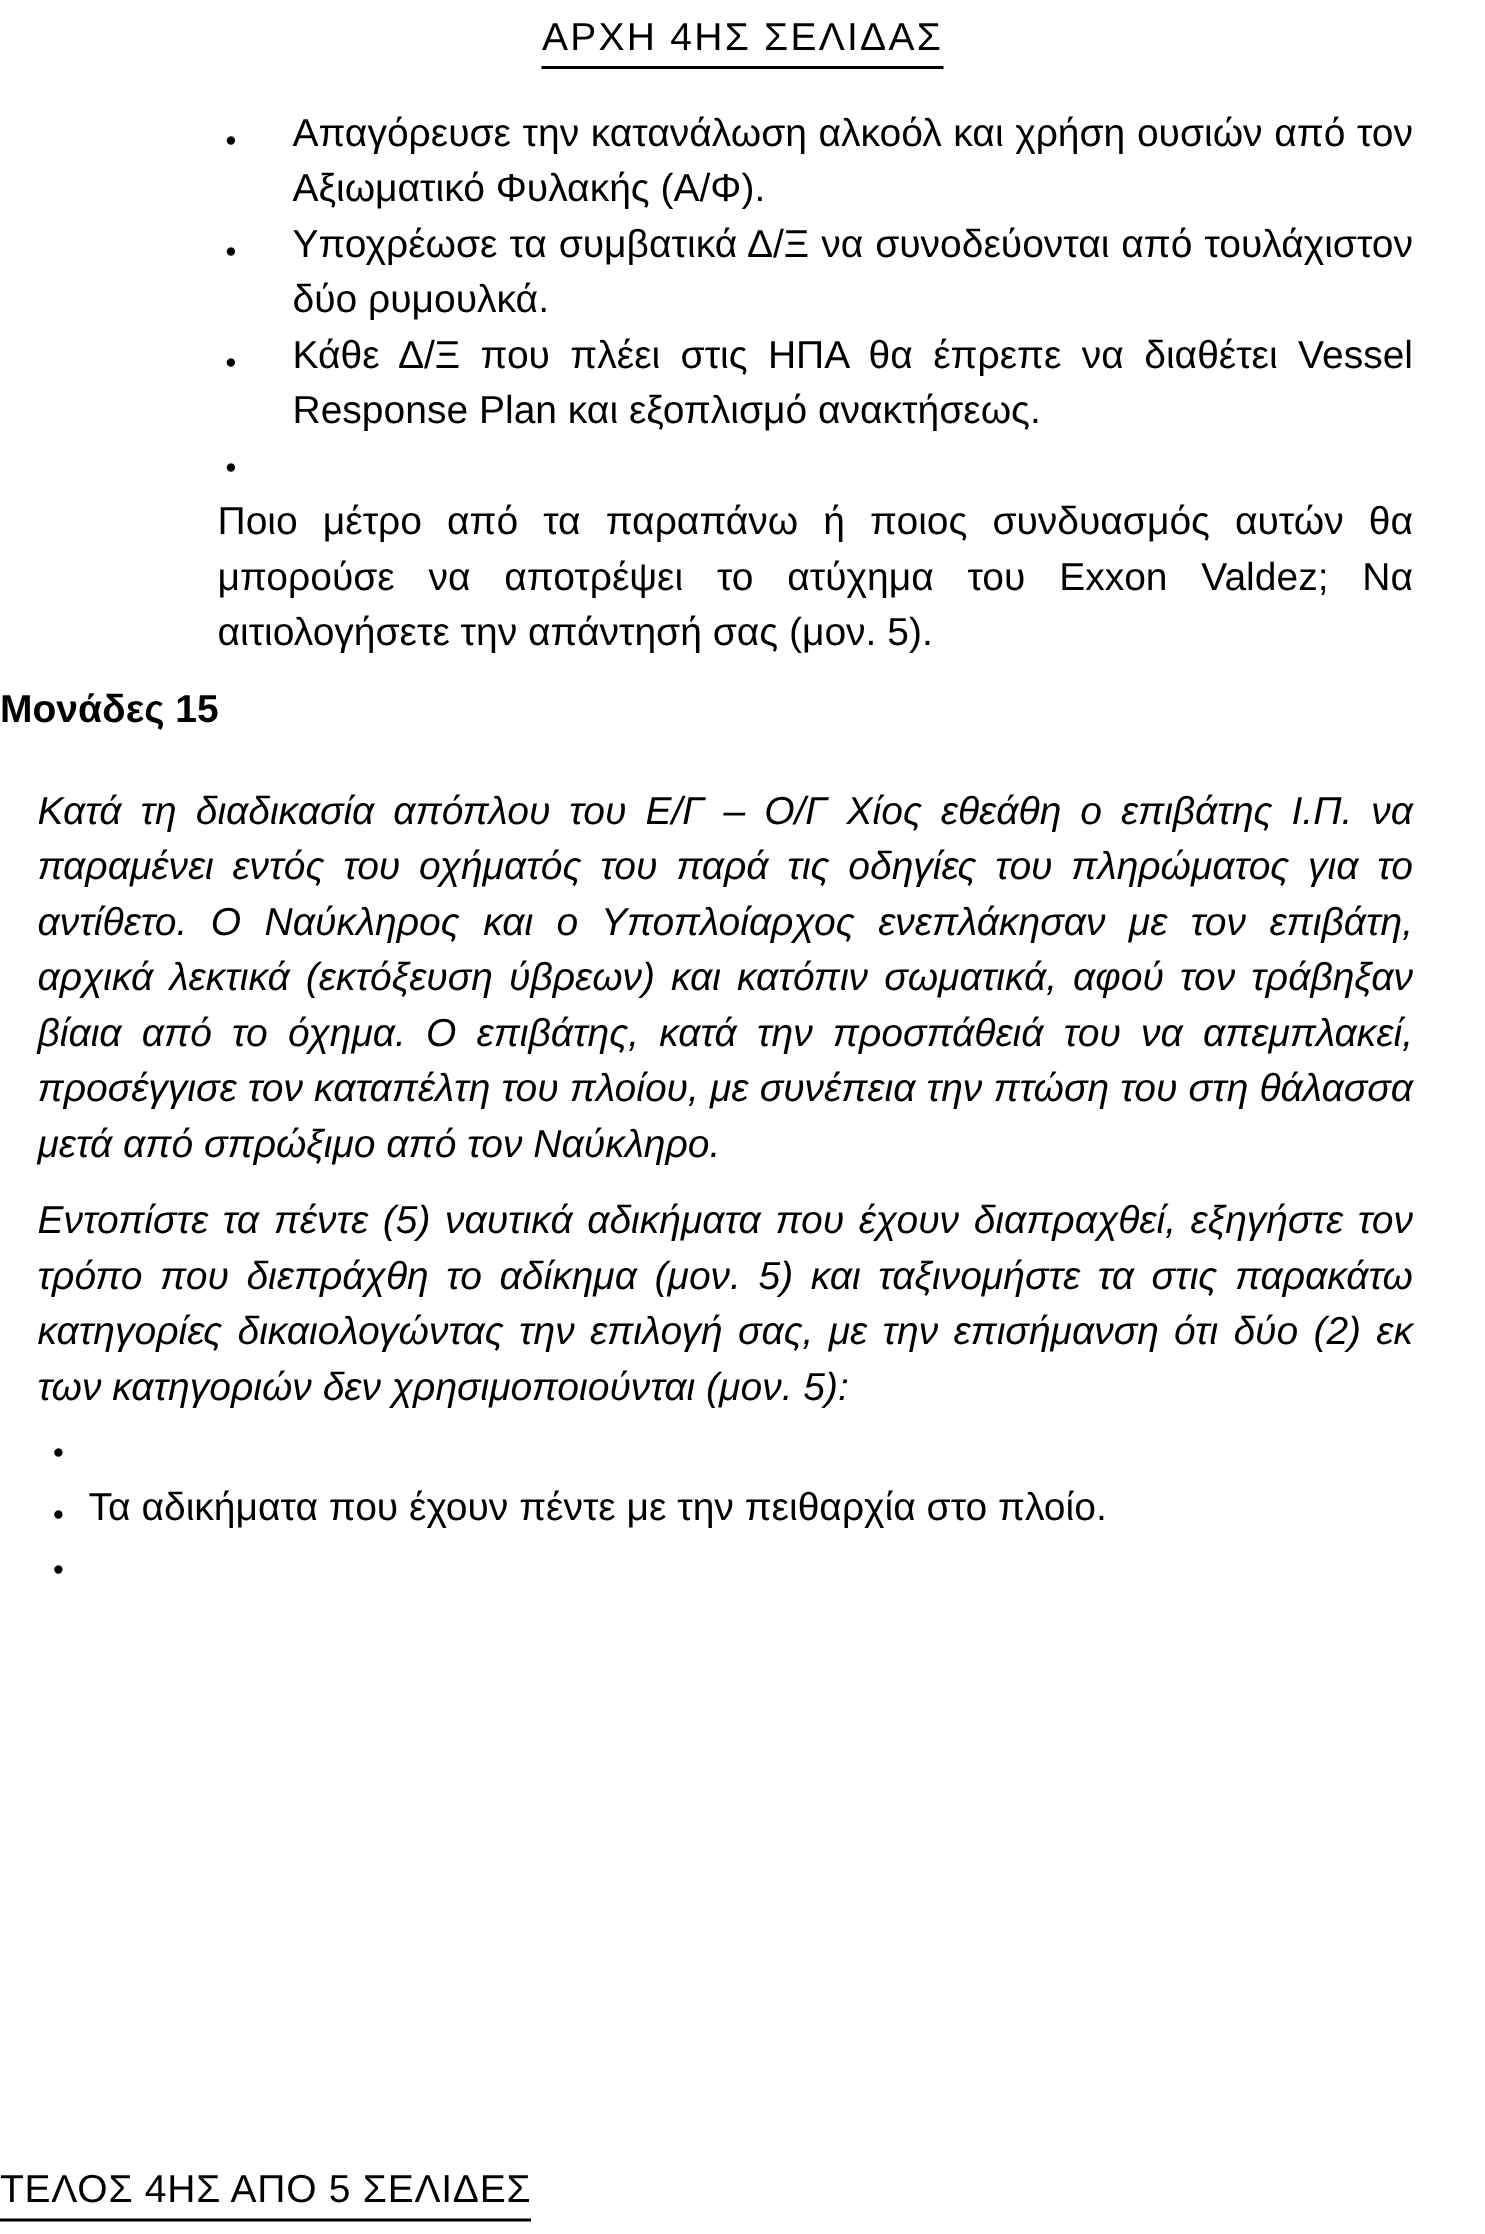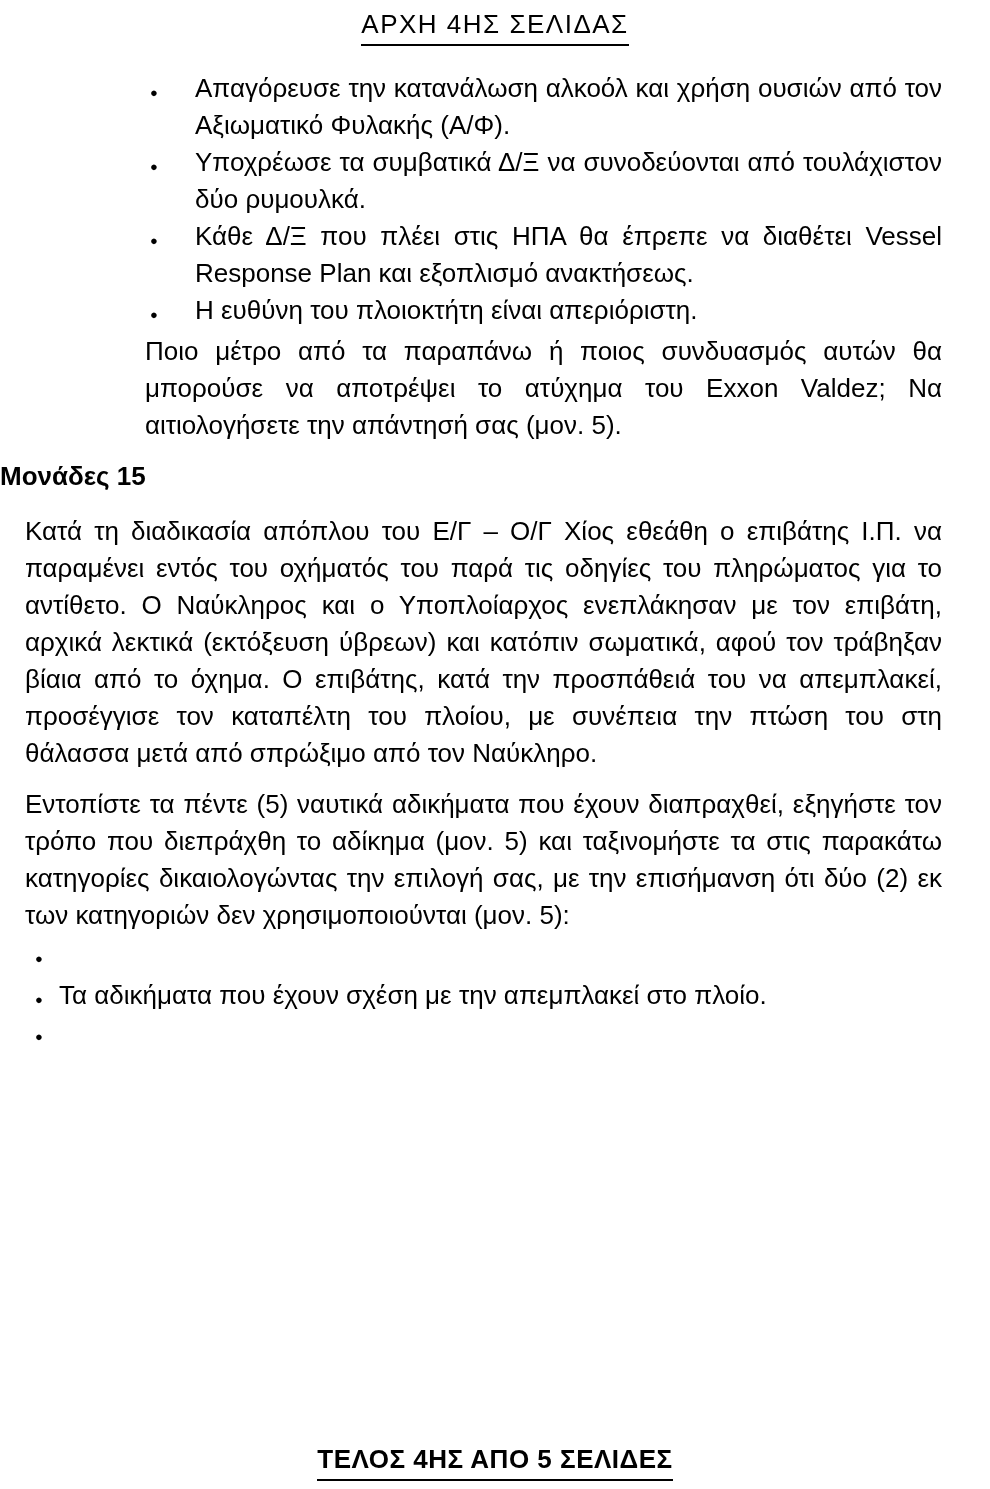--- a/index.html
+++ b/index.html
@@ -35,26 +35,26 @@
 
   .marks {
     margin: 14px 48px 0 0;
     text-align: left;
     font-weight: bold;
   }
 
   .section-d2 { display: flex; margin: 18px 48px 0 25px; }
   .d2-label { flex: 0 0 63px; font-weight: bold; }
   .d2-content { flex: 1 1 auto; }
-  .d2-content .par { margin: 0 0 14px 0; text-align: justify; }
+  .d2-content .par { margin: 13px 0 14px 0; text-align: justify; font-style: italic; }
   .d2-content .par:last-of-type { margin-bottom: 0; }
 
   .page-footer {
     position: absolute; left: 0; right: 0; bottom: 8px;
-    text-align: center; font-weight: bold; margin-top: 21px;
+    text-align: left; font-weight: normal; margin-top: 21px;
   }
   .page-footer .ftr-text {
     display: inline-block;
     border-bottom: 2.5px solid #000;
     padding-bottom: 1px;
     letter-spacing: 0.5px;
   }
 </style>
 </head>
 <body>
@@ -71,40 +71,39 @@
   <div class="bullet-item">
     <span class="bullet-marker">●</span>
     <span class="bullet-text">Υποχρέωσε τα συμβατικά Δ/Ξ να συνοδεύονται από τουλάχιστον δύο ρυμουλκά.</span>
   </div>
   <div class="bullet-item">
     <span class="bullet-marker">●</span>
     <span class="bullet-text">Κάθε Δ/Ξ που πλέει στις ΗΠΑ θα έπρεπε να διαθέτει Vessel Response Plan και εξοπλισμό ανακτήσεως.</span>
   </div>
   <div class="bullet-item">
     <span class="bullet-marker">●</span>
-    <span class="bullet-text">Η ευθύνη του πλοιοκτήτη είναι απεριόριστη.</span>
   </div>
 </div>
 
 <div class="question-par">Ποιο μέτρο από τα παραπάνω ή ποιος συνδυασμός αυτών θα μπορούσε να αποτρέψει το ατύχημα του Exxon Valdez; Να αιτιολογήσετε την απάντησή σας (μον. 5).</div>
 
 <div class="marks">Μονάδες 15</div>
 
 <div class="section-d2">
   <div class="d2-content">
     <p class="par">Κατά τη διαδικασία απόπλου του Ε/Γ – Ο/Γ Χίος εθεάθη ο επιβάτης Ι.Π. να παραμένει εντός του οχήματός του παρά τις οδηγίες του πληρώματος για το αντίθετο. Ο Ναύκληρος και ο Υποπλοίαρχος ενεπλάκησαν με τον επιβάτη, αρχικά λεκτικά (εκτόξευση ύβρεων) και κατόπιν σωματικά, αφού τον τράβηξαν βίαια από το όχημα. Ο επιβάτης, κατά την προσπάθειά του να απεμπλακεί, προσέγγισε τον καταπέλτη του πλοίου, με συνέπεια την πτώση του στη θάλασσα μετά από σπρώξιμο από τον Ναύκληρο.</p>
     <p class="par">Εντοπίστε τα πέντε (5) ναυτικά αδικήματα που έχουν διαπραχθεί, εξηγήστε τον τρόπο που διεπράχθη το αδίκημα (μον. 5) και ταξινομήστε τα στις παρακάτω κατηγορίες δικαιολογώντας την επιλογή σας, με την επισήμανση ότι δύο (2) εκ των κατηγοριών δεν χρησιμοποιούνται (μον. 5):</p>
 
     <div class="list-2">
       <div class="bullet-item">
         <span class="bullet-marker">●</span>
       </div>
       <div class="bullet-item">
         <span class="bullet-marker">●</span>
-        <span class="bullet-text">Τα αδικήματα που έχουν σχέση με την απεμπλακεί στο πλοίο.</span>
+        <span class="bullet-text">Τα αδικήματα που έχουν πέντε με την πειθαρχία στο πλοίο.</span>
       </div>
       <div class="bullet-item">
         <span class="bullet-marker">●</span>
       </div>
     </div>
   </div>
 </div>
 
 <div class="page-footer">
   <span class="ftr-text">ΤΕΛΟΣ 4ΗΣ ΑΠΟ 5 ΣΕΛΙΔΕΣ</span>

